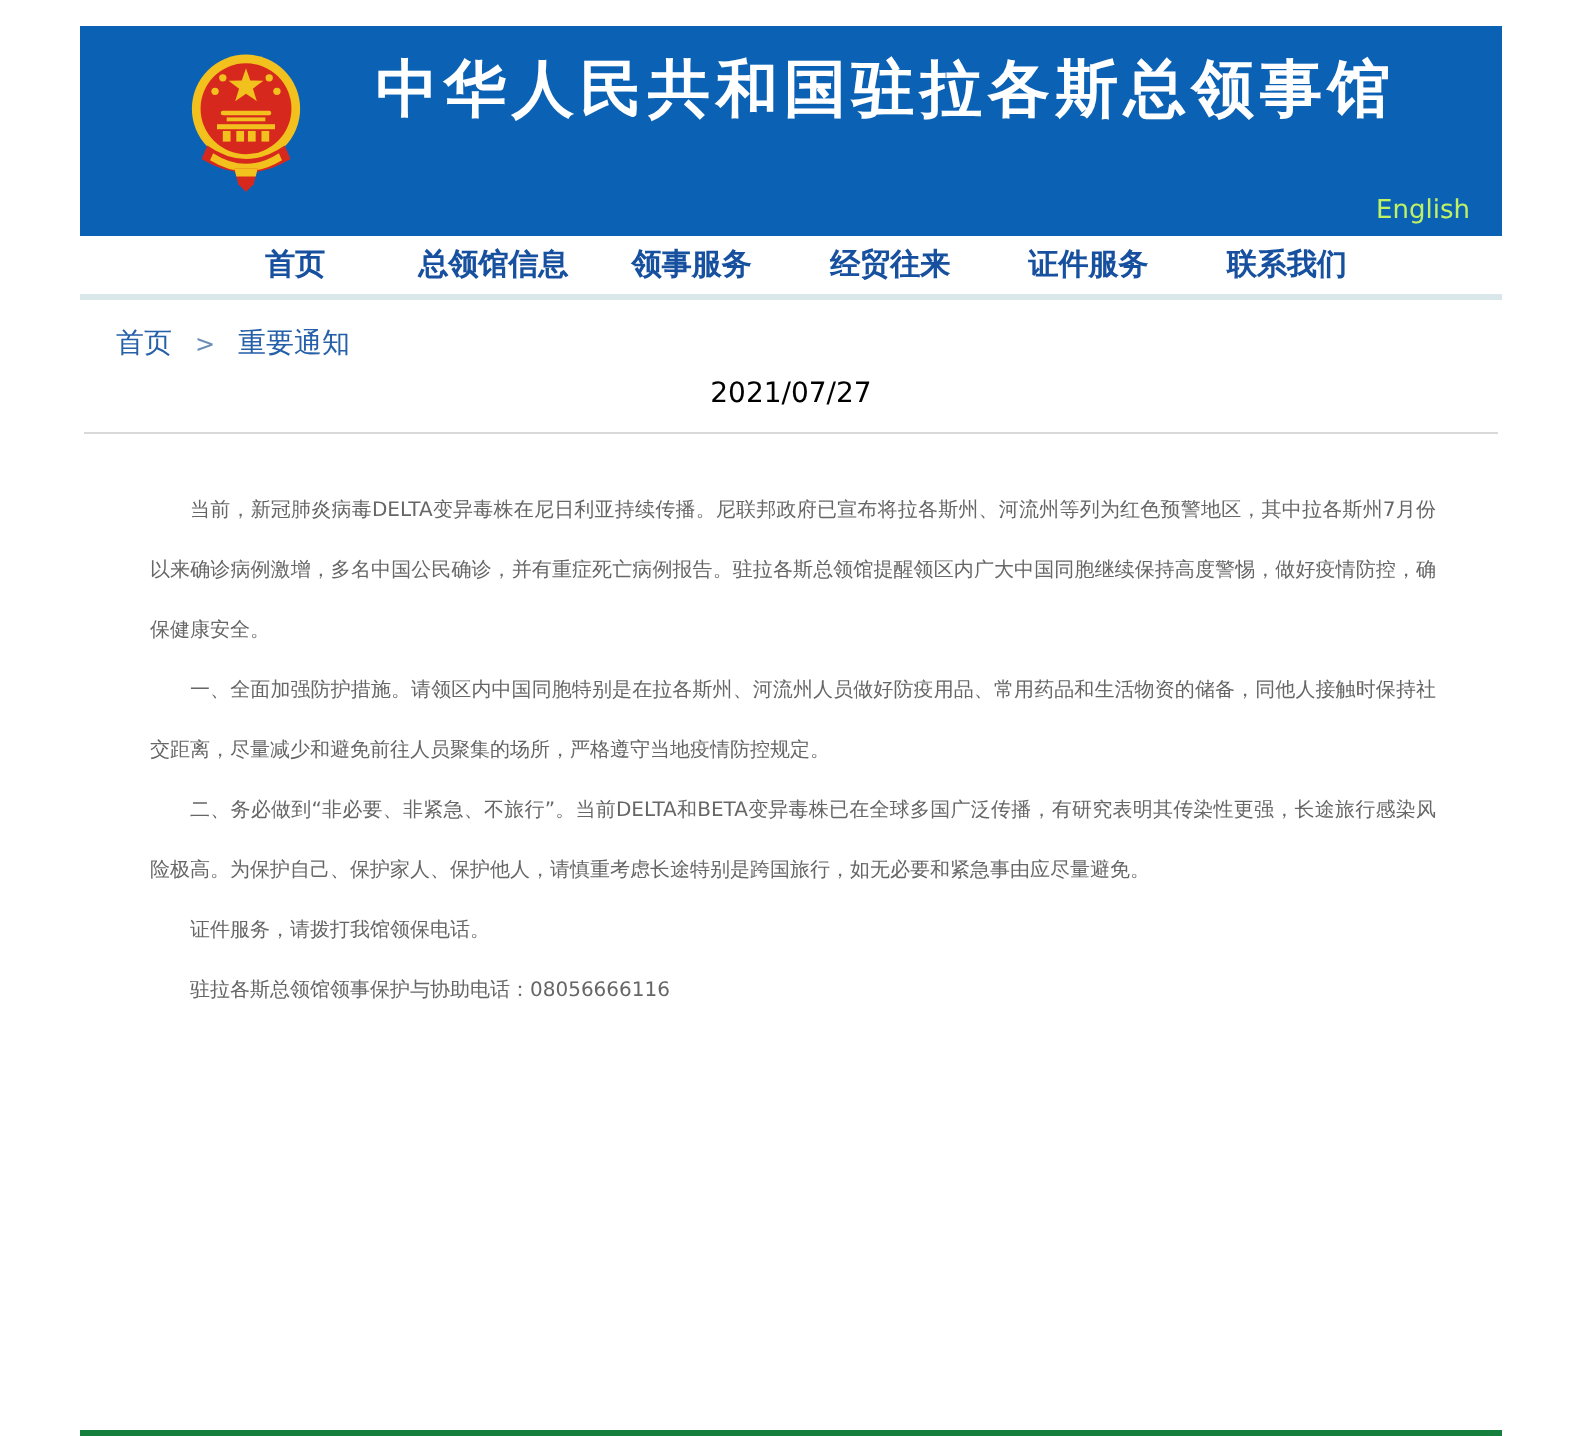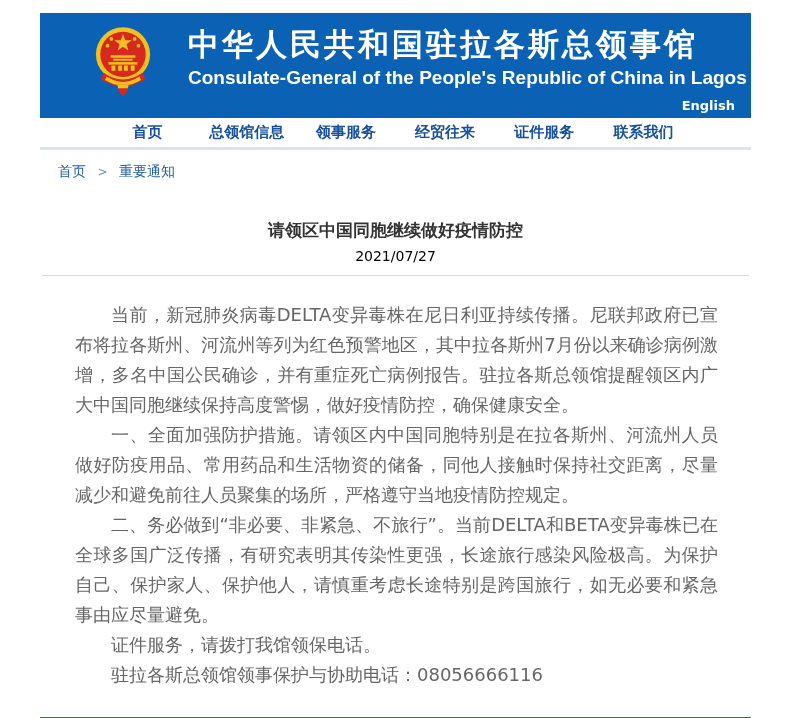--- a/index.html
+++ b/index.html
@@ -1,40 +1,40 @@
 <!DOCTYPE html>
 <html><head>
 <meta charset="utf-8">
 <style>
   * { margin: 0; padding: 0; box-sizing: border-box; }
   html, body { background: #ffffff; }
   body { font-family: "DejaVu Sans", "Liberation Sans", sans-serif; }
   .page {
     width: 711px; height: 718px; margin: 0 auto; background: #ffffff;
-    overflow: hidden; border-bottom: 1px solid #15803d; position: relative;
+    overflow: hidden; border-bottom: 3px solid #15803d; position: relative;
   }
   
   .topbar { height: 13px; background: #ffffff; }
   
   .banner {
     height: 105px; background: #0B62B5; position: relative; color: #ffffff;
   }
   .emblem { position: absolute; left: 54px; top: 9px; width: 58px; height: 86px; }
   .banner-titles { position: absolute; left: 148px; top: 13px; }
   .banner-title-zh {
     font-size: 31px; font-weight: bold; letter-spacing: 3px; line-height: 38px;
     font-family: "Liberation Sans", "DejaVu Sans", sans-serif;
   }
   .banner-title-en {
     font-size: 19px; font-weight: bold; letter-spacing: 0px; line-height: 24px; margin-top: 2px;
     font-family: "Liberation Sans", "DejaVu Sans", sans-serif;
   }
   .english-link {
-    position: absolute; right: 16px; bottom: 5px; font-size: 13px; font-weight: bold;
-    color: #ffffff; cursor: pointer; text-decoration: none; margin-top: 12px;
+    position: absolute; right: 16px; bottom: 5px; font-size: 13px; font-weight: normal;
+    color: #bef264; cursor: pointer; text-decoration: none; margin-top: 12px;
   }
   
   .nav {
     height: 32px; background: #ffffff; border-bottom: 3px solid #d9e7ea;
     display: flex; align-items: center;
   }
   .nav ul {
     list-style: none; display: flex; width: 100%; padding: 0 58px;
   }
   .nav li {
@@ -52,21 +52,21 @@
   .article-title {
     text-align: center; font-size: 17px; font-weight: bold; color: #333333;
     margin-top: 37px; line-height: 22px;
   }
   .article-date {
     text-align: center; font-size: 14px; color: #000000; margin-top: 6px; line-height: 18px;
   }
   .article-rule { border: none; border-top: 1px solid #d9d9d9; margin-top: 10px; }
   .article-body { margin: 24px 31px 0 33px; }
   .article-body p {
-    font-size: 18px; color: #666666; line-height: 30px; text-indent: 2em;
+    font-size: 10px; color: #666666; line-height: 30px; text-indent: 2em;
     text-align: justify;
   }
   .article-body p:nth-child(6) { margin-top: 30px; }
 </style>
 </head>
 <body>
 
 <div class="page">
 
   <div class="topbar"></div>
@@ -94,21 +94,20 @@
         <rect x="38" y="44.5" width="4" height="5.5" fill="#F2C11E"></rect>
 
         <path d="M10 52 q20 14 40 0 l3 7 q-23 14 -46 0 z" fill="#D7281E"></path>
         <path d="M13 56 q17 11 34 0 l1.6 3.6 q-18.6 11.4 -37.2 0 z" fill="#F2C11E"></path>
         <path d="M24 64 l12 0 -2 8 -4 4 -4 -4 z" fill="#D7281E"></path>
         <path d="M24 64 l12 0 -1 4 -10 0 z" fill="#F2C11E"></path>
       </svg>
     </div>
     <div class="banner-titles">
       <div class="banner-title-zh">中华人民共和国驻拉各斯总领事馆</div>
-      <div class="banner-title-en">Consulate-General of the People's Republic of China in Lagos</div>
     </div>
     <a class="english-link">English</a>
   </div>
 
   <div class="nav">
     <ul>
         <li>首页</li>
         <li>总领馆信息</li>
         <li>领事服务</li>
         <li>经贸往来</li>
@@ -117,21 +116,20 @@
       </ul>
   </div>
 
   <div class="breadcrumb">
     <a class="crumb">首页</a>
     <span class="sep">&gt;</span>
     <a class="crumb">重要通知</a>
   </div>
 
   <div class="article">
-    <h1 class="article-title">请领区中国同胞继续做好疫情防控</h1>
     <div class="article-date">2021/07/27</div>
     <hr class="article-rule">
     <div class="article-body">
         <p>当前，新冠肺炎病毒DELTA变异毒株在尼日利亚持续传播。尼联邦政府已宣布将拉各斯州、河流州等列为红色预警地区，其中拉各斯州7月份以来确诊病例激增，多名中国公民确诊，并有重症死亡病例报告。驻拉各斯总领馆提醒领区内广大中国同胞继续保持高度警惕，做好疫情防控，确保健康安全。</p>
         <p>一、全面加强防护措施。请领区内中国同胞特别是在拉各斯州、河流州人员做好防疫用品、常用药品和生活物资的储备，同他人接触时保持社交距离，尽量减少和避免前往人员聚集的场所，严格遵守当地疫情防控规定。</p>
         <p>二、务必做到“非必要、非紧急、不旅行”。当前DELTA和BETA变异毒株已在全球多国广泛传播，有研究表明其传染性更强，长途旅行感染风险极高。为保护自己、保护家人、保护他人，请慎重考虑长途特别是跨国旅行，如无必要和紧急事由应尽量避免。</p>
         <p>证件服务，请拨打我馆领保电话。</p>
         <p>驻拉各斯总领馆领事保护与协助电话：08056666116</p>
       </div>
 

